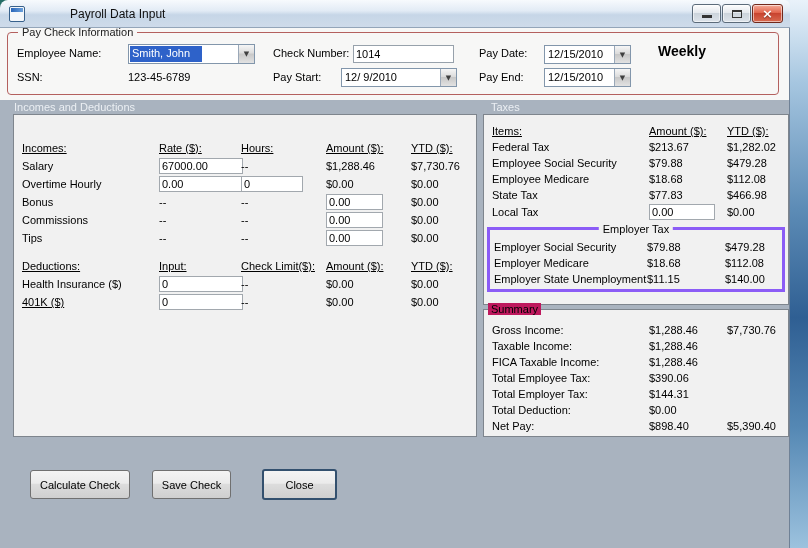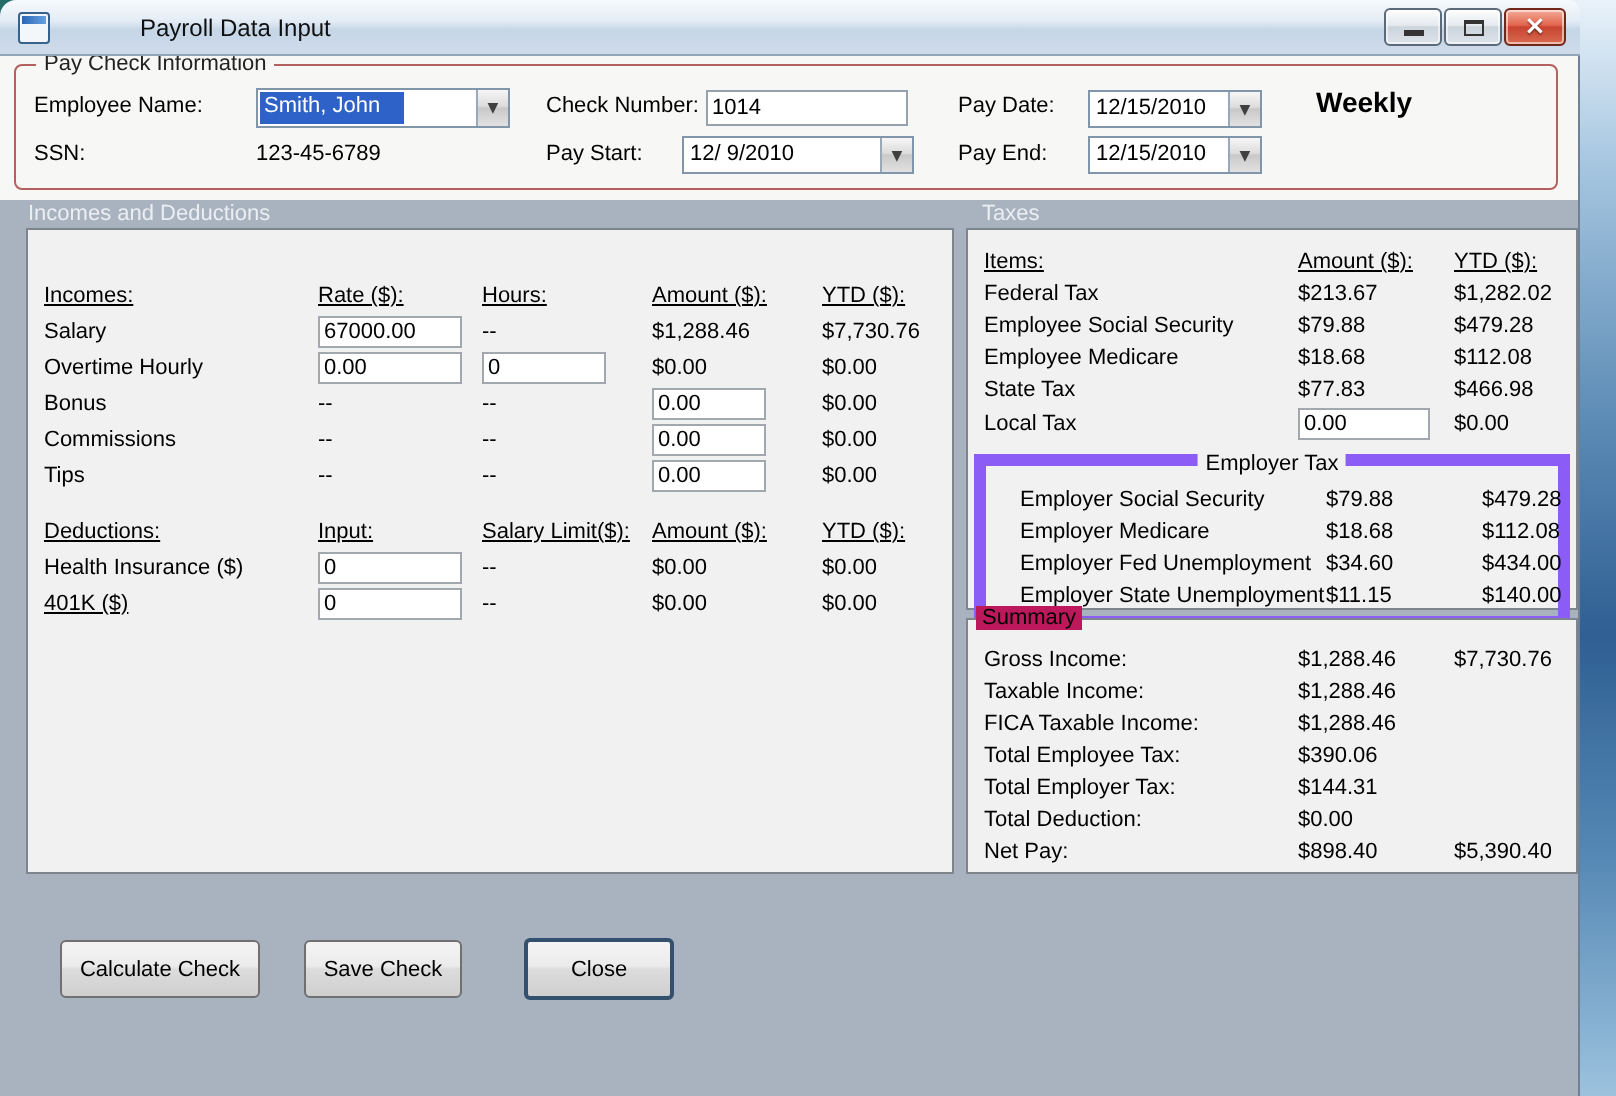--- a/index.html
+++ b/index.html
@@ -125,22 +125,22 @@
   .dhead { margin-top: 10px; }
 
   .tgrid, .sgrid {
     display: grid; grid-template-columns: 157px 78px 1fr;
     align-items: center; height: 16px; padding-left: 8px;
   }
   .tgrid > *, .sgrid > * { justify-self: start; white-space: nowrap; }
   .tgrid.tall { height: 18px; }
 
   .employer-gb {
-    position: relative; margin: 6px 3px 0; padding: 9px 13px 2px;
-    border: 6px solid #8b5cf6;
+    position: relative; margin: 6px 3px 0; padding: 9px 0 2px;
+    border: 3px solid #8b5cf6;
   }
   .employer-gb-title {
     position: absolute; top: -7px; left: 50%; transform: translateX(-50%);
     background: #f1f1f1; padding: 0 4px; white-space: nowrap;
   }
   .egrid {
     display: grid; grid-template-columns: 153px 78px 1fr;
     align-items: center; height: 16px; padding-left: 4px;
   }
   .egrid > * { justify-self: start; white-space: nowrap; }
@@ -148,21 +148,21 @@
   .summary-title {
     position: absolute; top: -7px; left: 4px; background: #be185d;
     padding: 0 3px; white-space: nowrap;
   }
 
   .u { text-decoration: underline; }
   .gtb {
     border: 1px solid #a2a8ae; background: #fff; height: 16px;
     font-family: inherit; font-size: 11px; padding: 0 2px; justify-self: start;
   }
-  .w72 { width: 72px; } .w62 { width: 62px; } .w57 { width: 57px; } .w66 { width: 66px; }
+  .w72 { width: 84px; } .w62 { width: 62px; } .w57 { width: 57px; } .w66 { width: 66px; }
 
   
   .btn {
     position: absolute; height: 29px; font-family: inherit; font-size: 11px;
     color: #000; border: 1px solid #707070; border-radius: 3px;
     background: linear-gradient(180deg, #f4f4f4 0%, #ebebeb 45%, #dcdcdc 50%, #cfcfcf 100%);
   }
   .b-calc  { left: 30px;  top: 442px; width: 100px; }
   .b-save  { left: 152px; top: 442px; width: 79px; }
   .b-close { left: 262px; top: 441px; width: 75px; height: 31px; border: 2px solid #33506e; }
@@ -283,21 +283,21 @@
           <span>Tips</span>
           <span>--</span>
           <span>--</span>
           <input class="gtb w57" value="0.00" style="">
           <span>$0.00</span>
         </div>
 
         <div class="igrid dhead">
           <span class="u">Deductions:</span>
           <span class="u">Input:</span>
-          <span class="u">Salary Limit($):</span>
+          <span class="u">Check Limit($):</span>
           <span class="u">Amount ($):</span>
           <span class="u">YTD ($):</span>
         </div>
         <div class="igrid">
           <span>Health Insurance ($)</span>
           <input class="gtb w72" value="0" style="">
           <span>--</span>
           <span>$0.00</span>
           <span>$0.00</span>
         </div>
@@ -348,25 +348,20 @@
             <span>Employer Social Security</span>
             <span>$79.88</span>
             <span>$479.28</span>
           </div>
           <div class="egrid">
             <span>Employer Medicare</span>
             <span>$18.68</span>
             <span>$112.08</span>
           </div>
           <div class="egrid">
-            <span>Employer Fed Unemployment</span>
-            <span>$34.60</span>
-            <span>$434.00</span>
-          </div>
-          <div class="egrid">
             <span>Employer State Unemployment</span>
             <span>$11.15</span>
             <span>$140.00</span>
           </div>
         </div>
       </div>
 
       <div class="panel p-summary">
         <span class="summary-title">Summary</span>
         <div class="sgrid">

